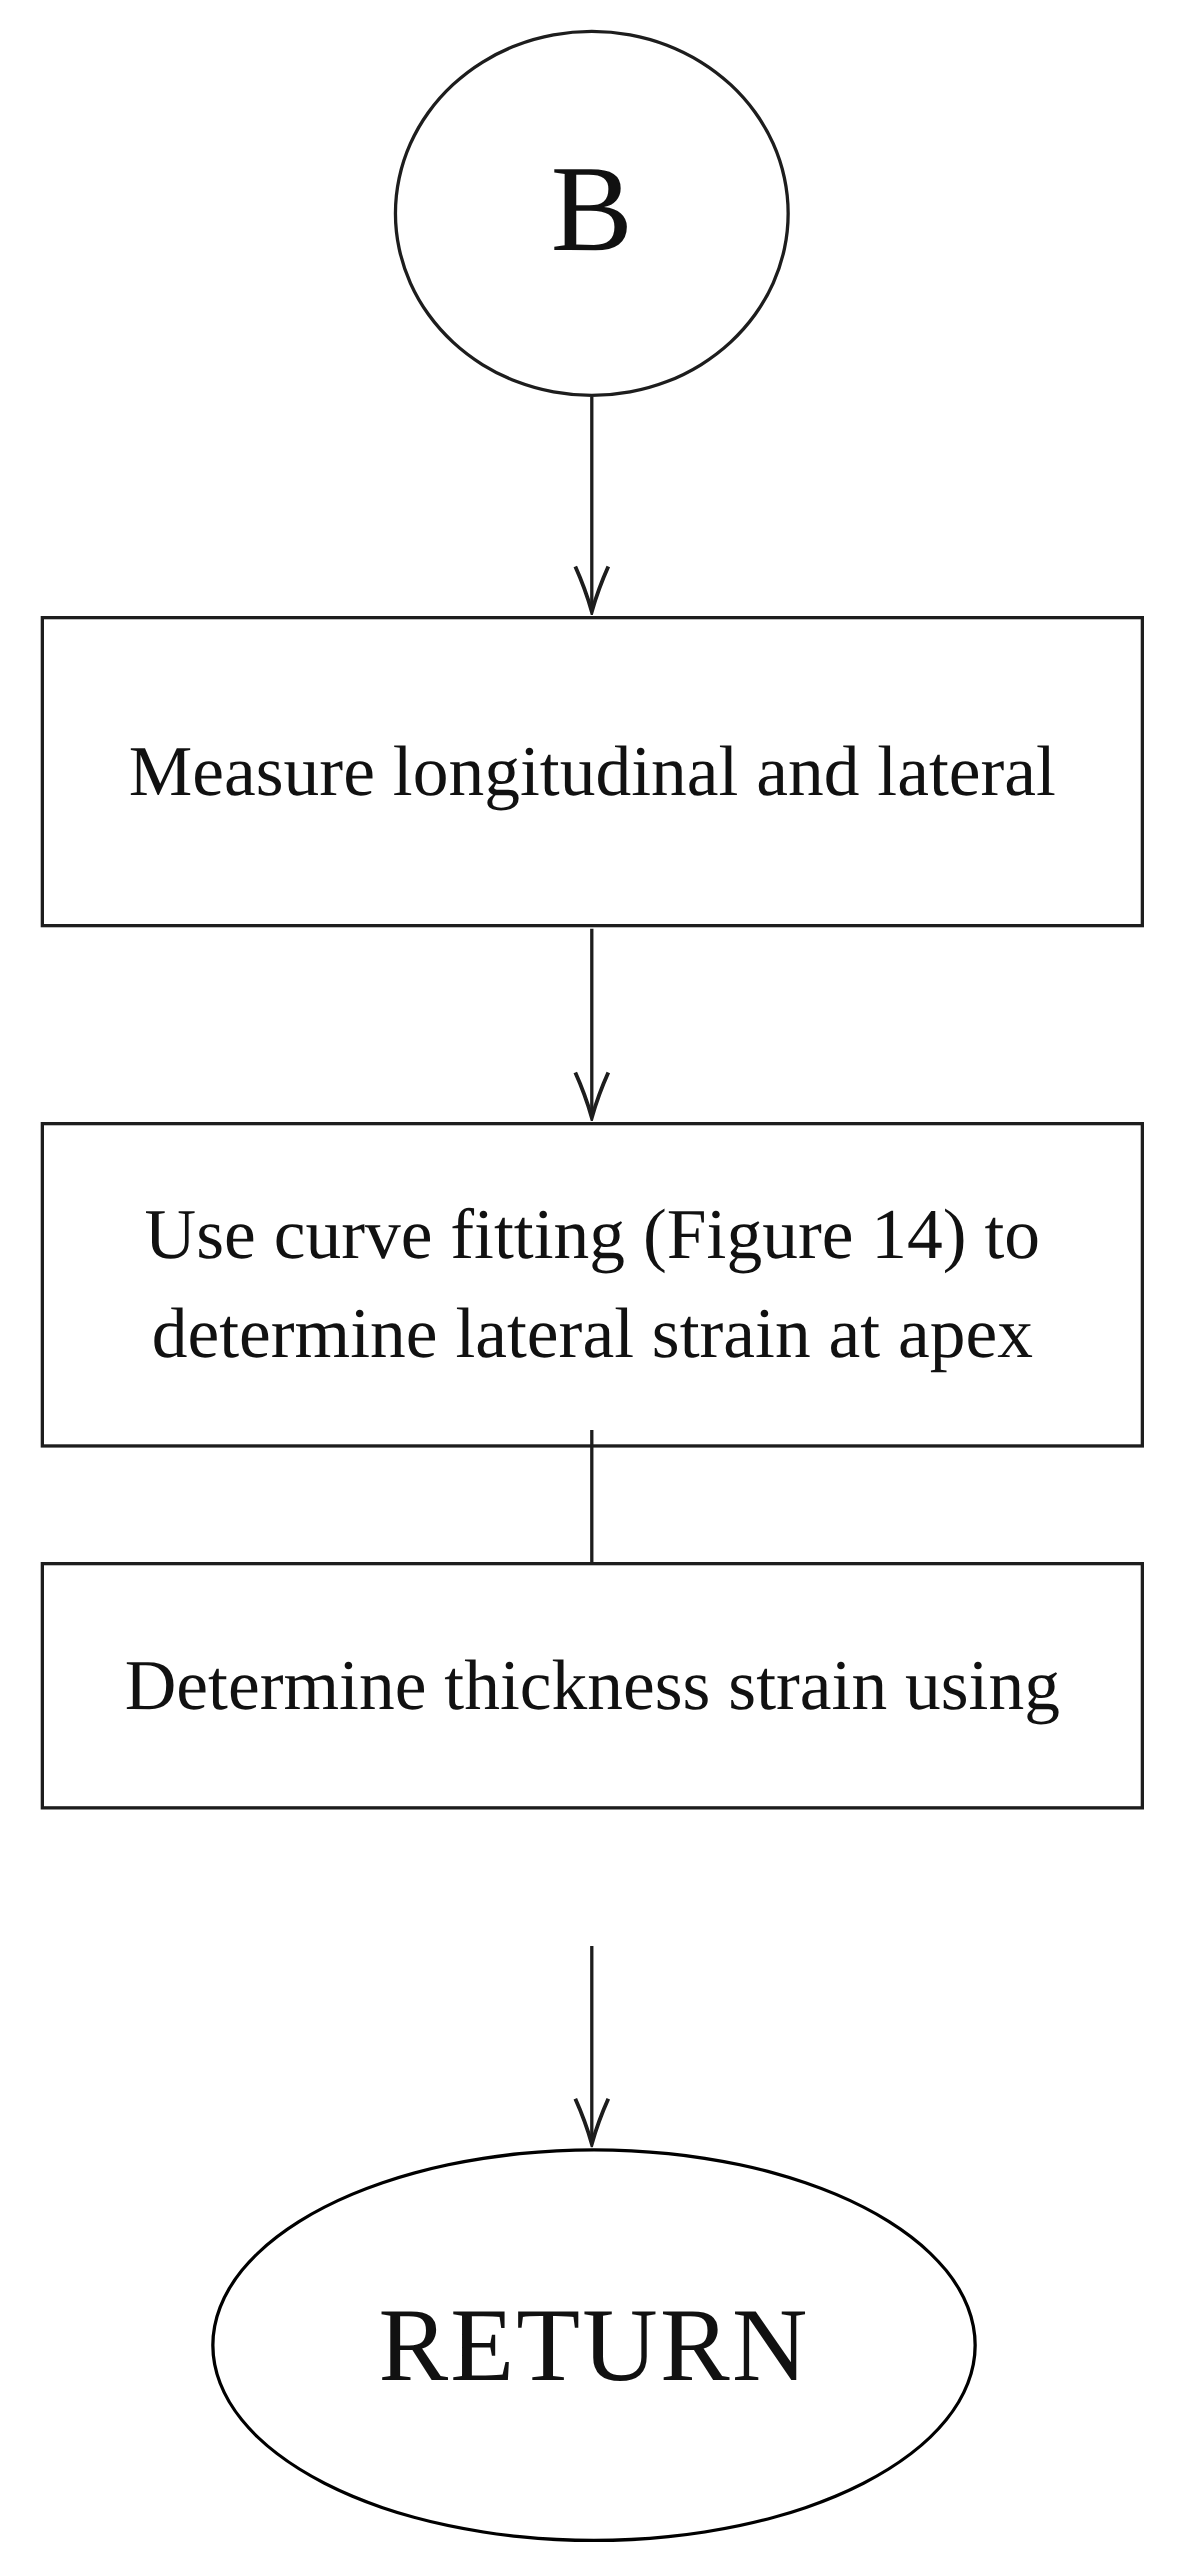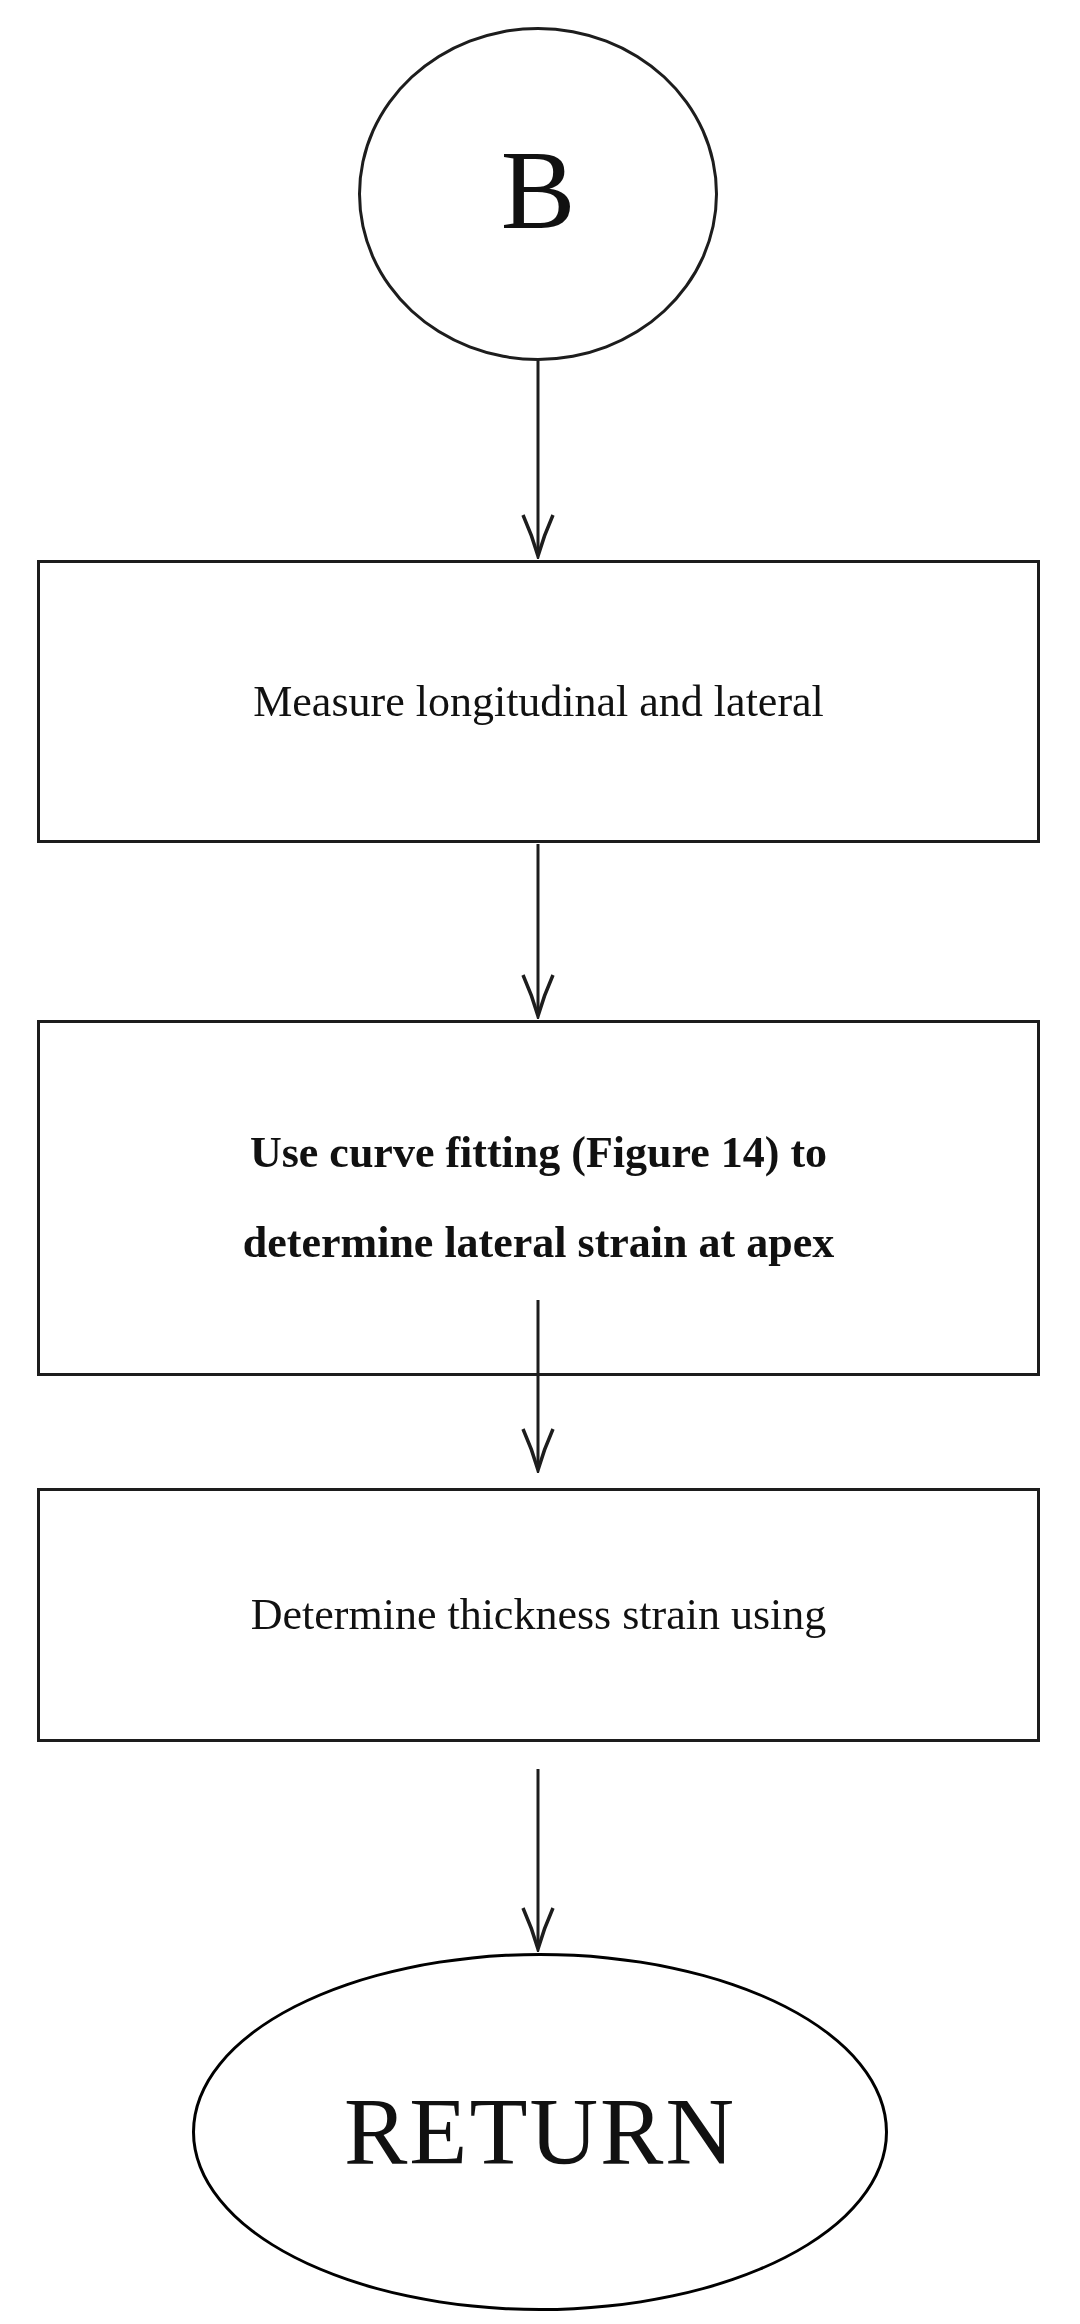--- a/index.html
+++ b/index.html
@@ -38,24 +38,24 @@
     font-size: 112px;
     line-height: 112px;
     padding-bottom: 8px;
   }
   .shape-rect {
     left: 37px;
     width: 1003px;
     border: 3px solid #1d1d1d;
   }
   .rect-1 { top: 560px;  height: 283px; }
-  .rect-2 { top: 1020px; height: 356px; font-weight: bold; }
-  .rect-3 { top: 1488px; height: 254px; }
+  .rect-2 { top: 1020px; height: 296px; }
+  .rect-3 { top: 1420px; height: 225px; }
   .shape-rect .text-line {
-    font-size: 44px;
+    font-size: 65px;
     line-height: 90px;
     white-space: nowrap;
   }
   .shape-ellipse {
     left: 192px;
     top: 1953px;
     width: 696px;
     height: 358px;
     border: 3px solid #000000;
     border-radius: 50%;

